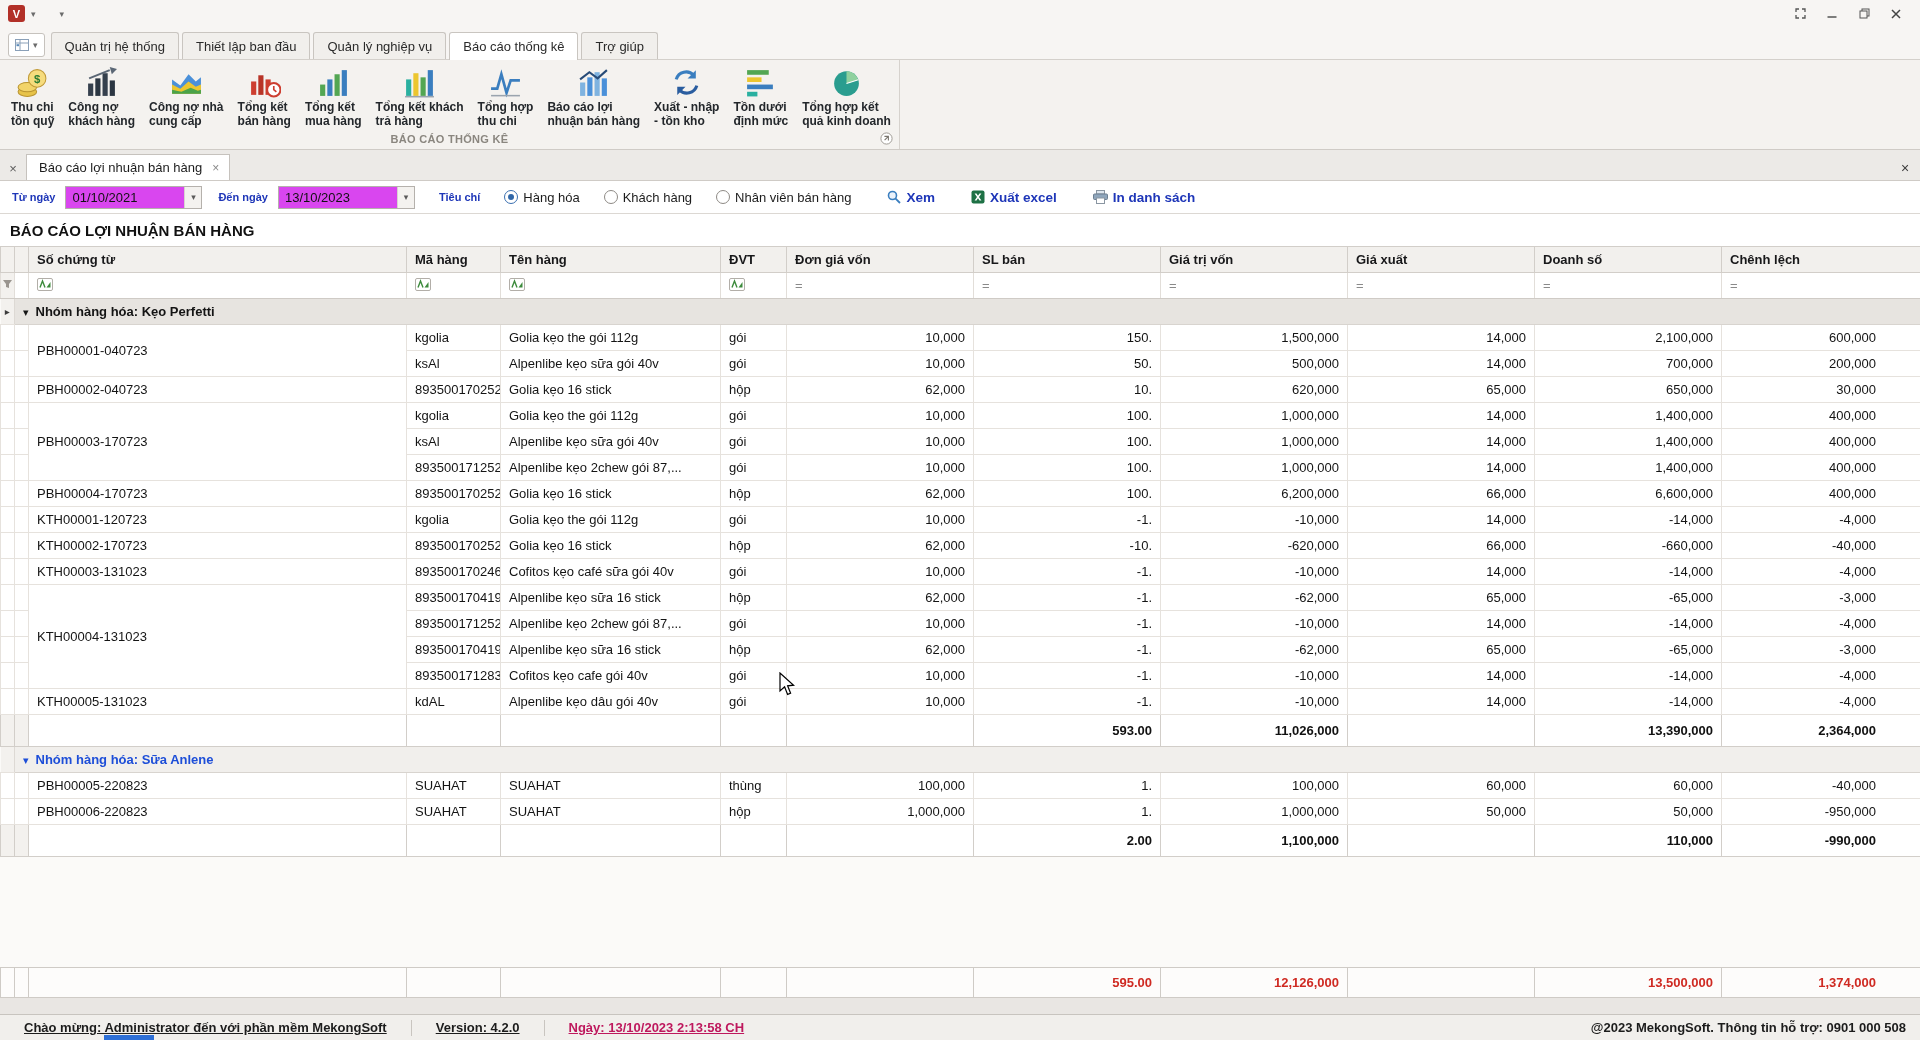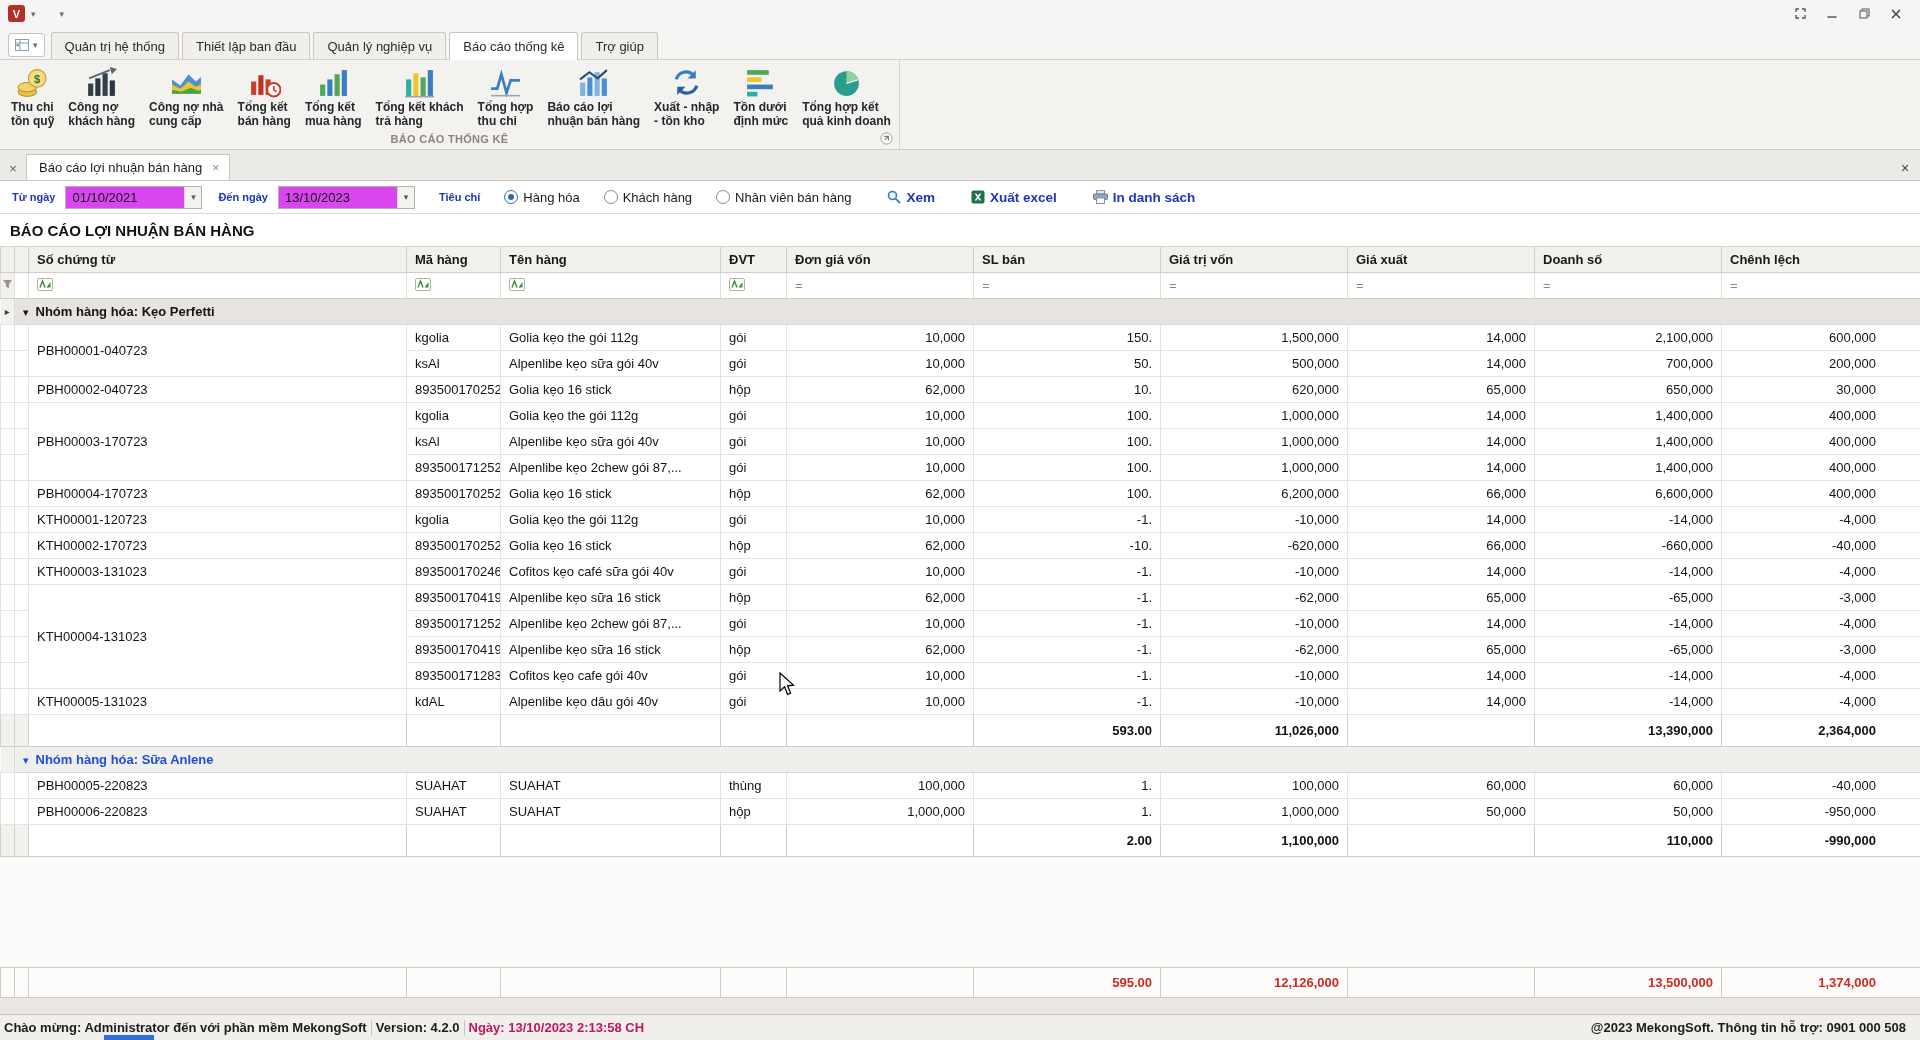--- a/index.html
+++ b/index.html
@@ -75,21 +75,21 @@
   .grid-table td:last-child { padding-right:44px; }
   .grid-table th:last-child { padding-right:44px; }
   tr.row-totals td { height:32px; background:#fff; border:1px solid #d2cec9; font-weight:700; color:#111; }
   tr.row-totals td.c-state, tr.row-totals td.c-indent { background:#f3f1ee; }
   .grid-footer { position:absolute; left:0; right:0; bottom:16px; }
   .grid-footer td { height:30px; background:#fdfcfb; border:1px solid #cfcbc6; font-weight:700; }
   .grid-footer td.red { color:#cf2a22; }
 
   
   .statusbar { position:absolute; left:0; right:0; bottom:0; height:26px; background:#f1efec; border-top:1px solid #c8c4bf; display:flex; align-items:center; font-size:13px; font-weight:700; color:#1c1c1c; }
-  .sb-seg { padding:0 4px; border-right:1px solid #c9c5c0; height:16px; display:flex; align-items:center; }
+  .sb-seg { padding:0 24px; border-right:1px solid #c9c5c0; height:16px; display:flex; align-items:center;text-decoration:underline; }
   .sb-date { color:#be185d; }
   .sb-right { margin-left:auto; padding-right:14px; }
   .taskbar-sliver { position:absolute; left:104px; bottom:0; width:50px; height:5px; background:#2e6fd6; }
 
   .cursor { position:absolute; left:778px; top:672px; z-index:99; }
 </style>
 </head>
 <body>
 
 <div class="titlebar">

